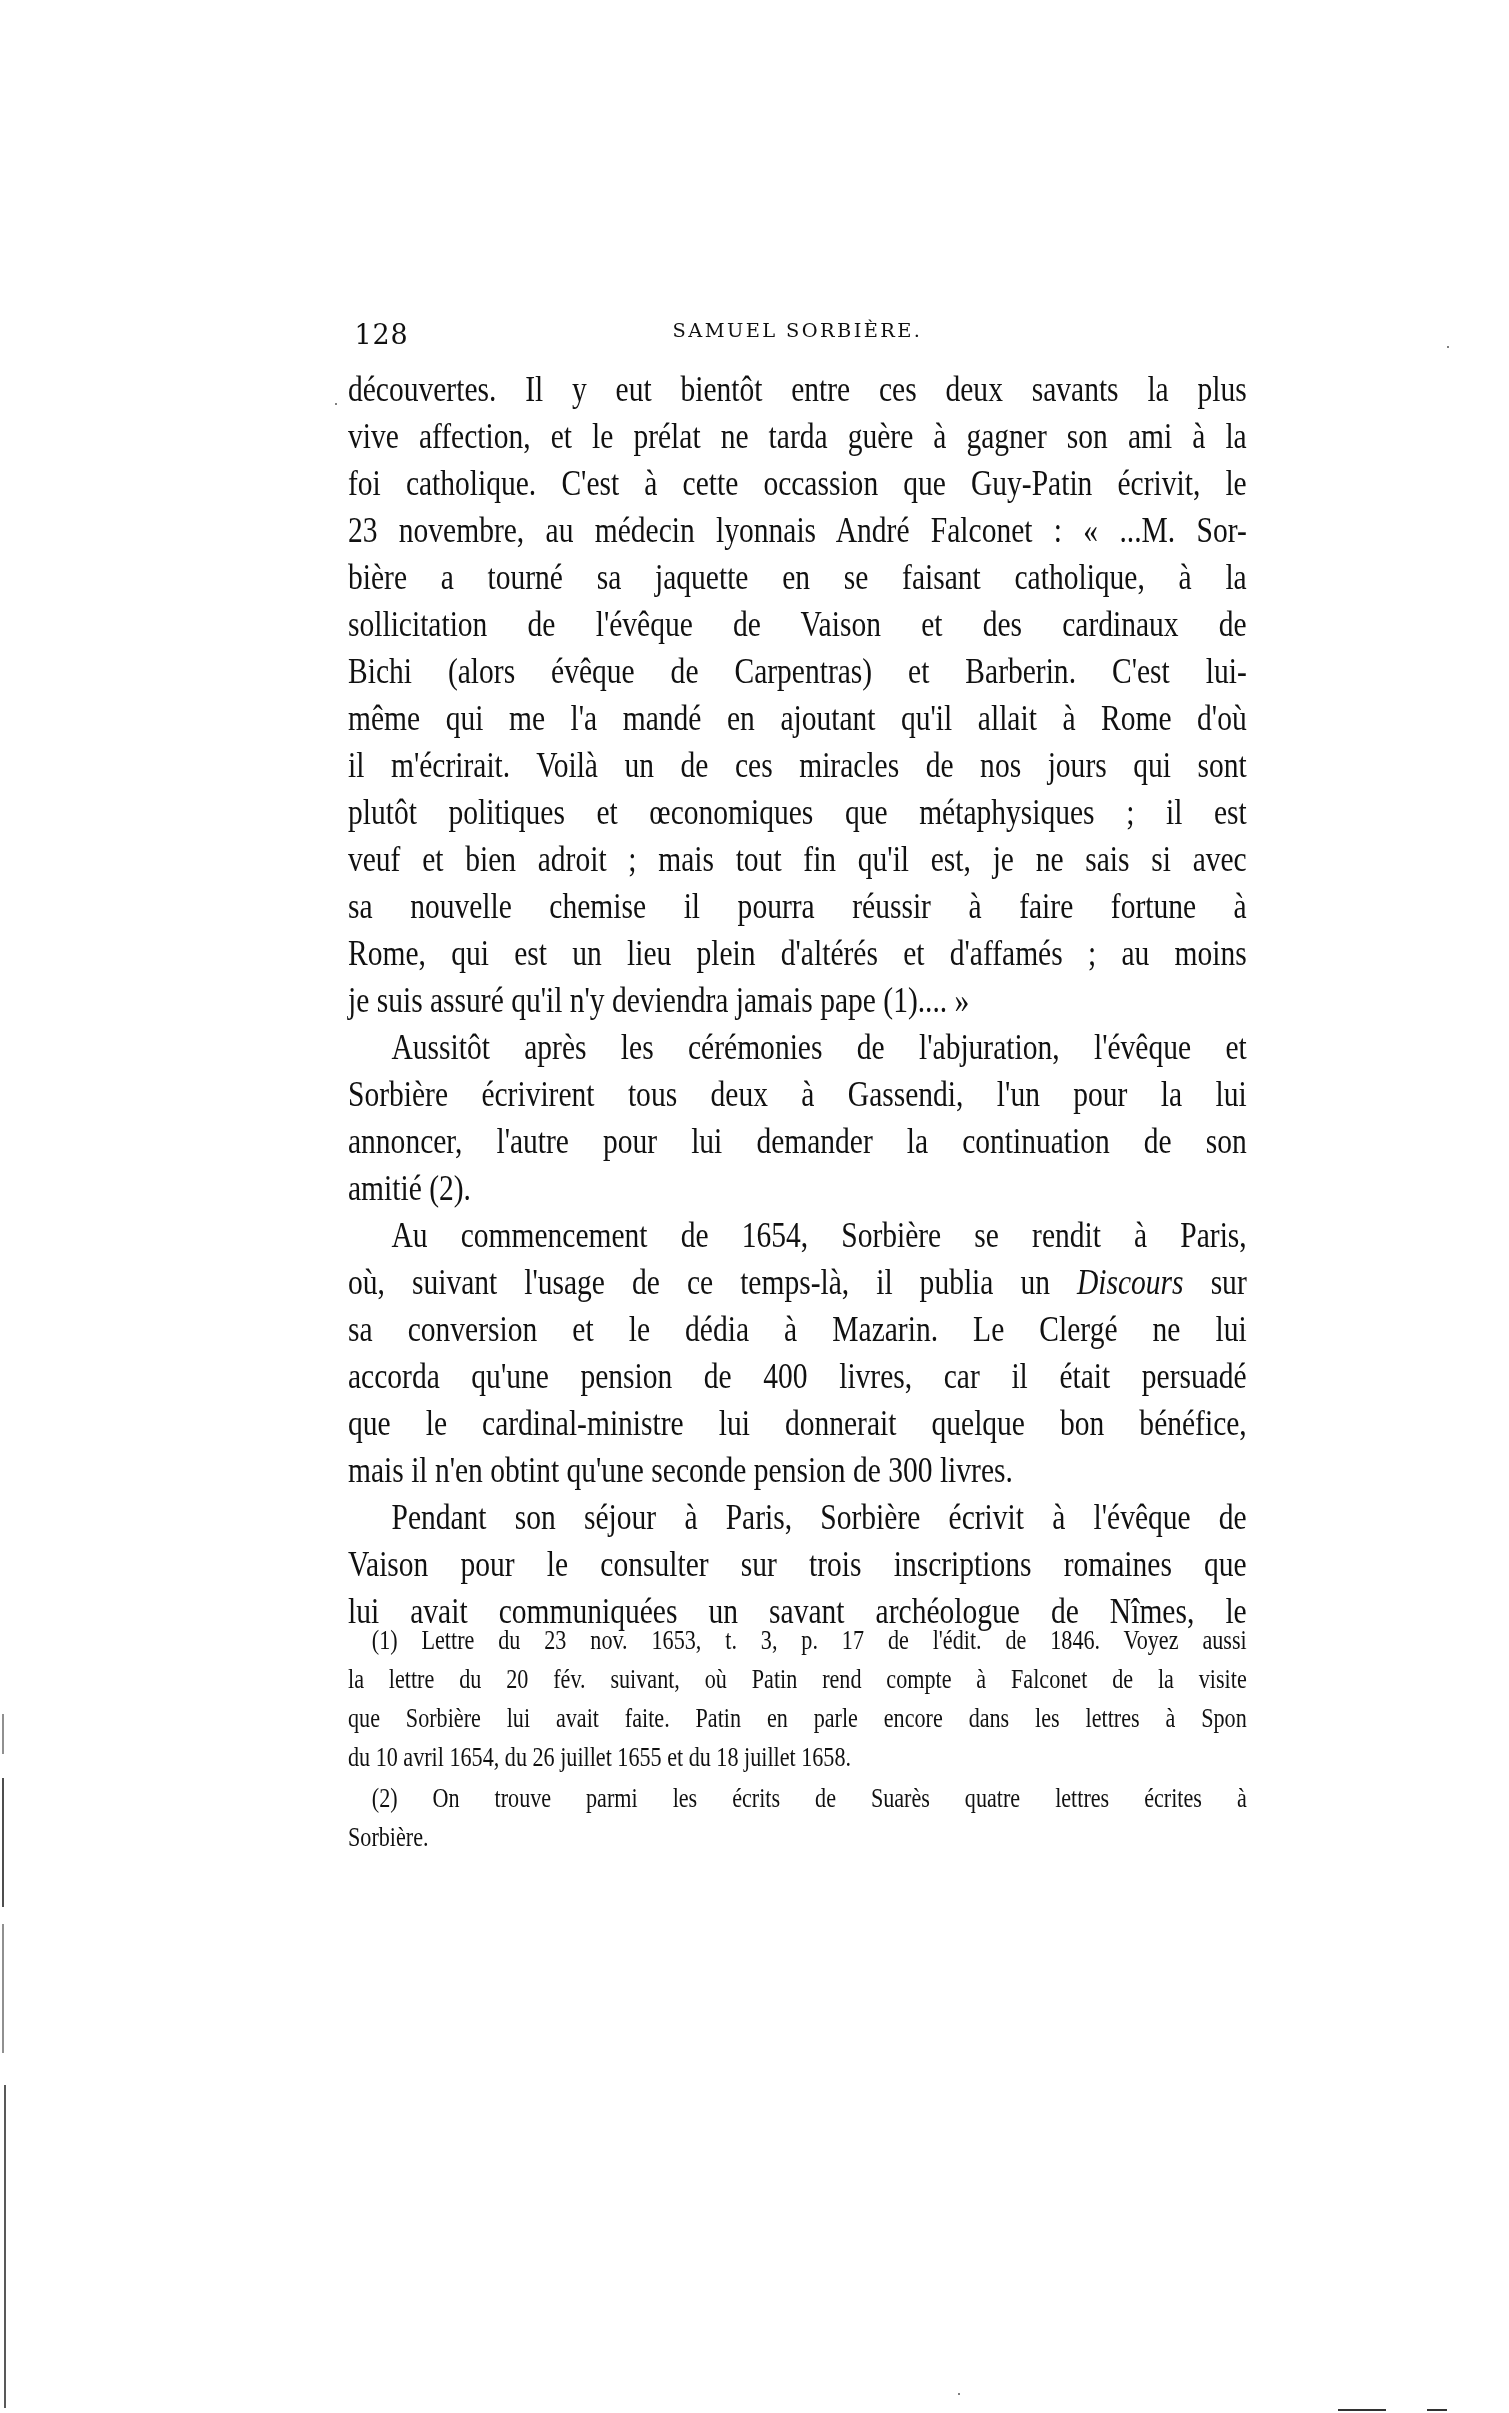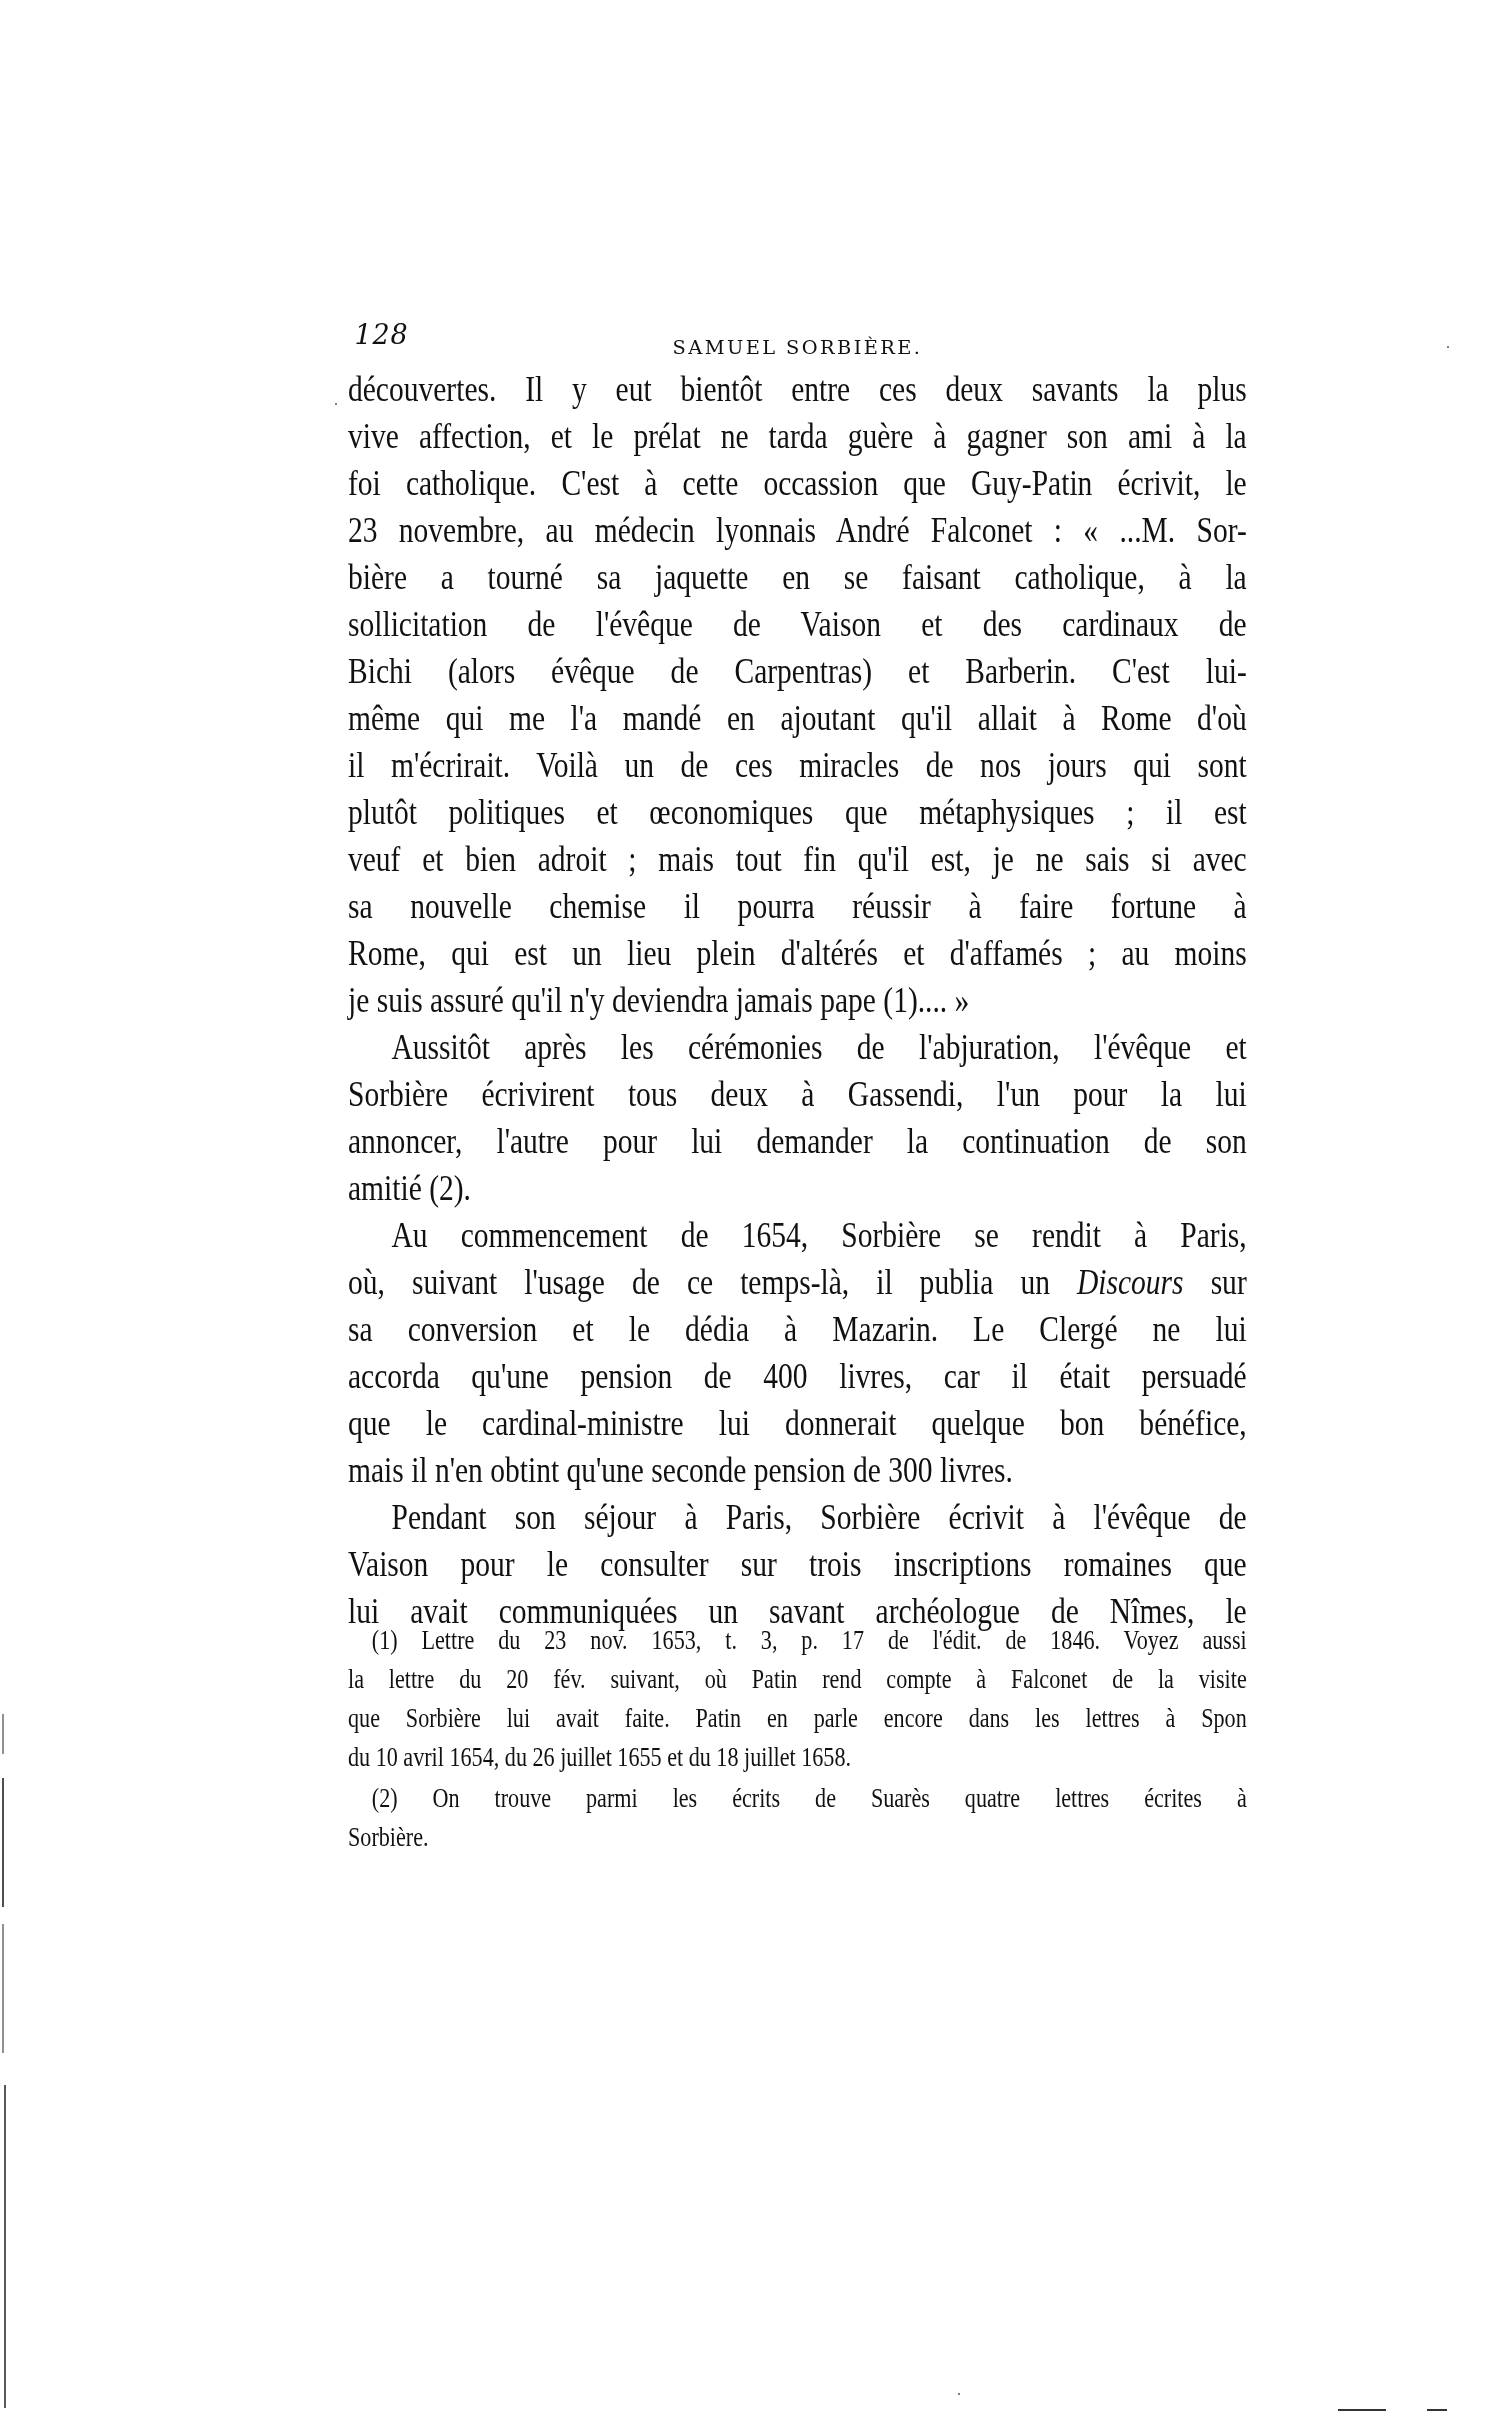--- a/index.html
+++ b/index.html
@@ -25,27 +25,26 @@
       position: relative;
       height: 40px;
       font-size: 24px;
     }
     .page-number {
       position: absolute;
       left: 6.5px;
       top: 0;
       font-size: 27px;
       letter-spacing: 0.8px;
-      font-style: italic;
     }
     .running-title {
       position: absolute;
       left: 0;
       right: 0;
-      top: 17px;
+      top: 0;
       text-align: center;
       font-size: 19.4px;
       letter-spacing: 2.4px;
     }
     .body-text {
       margin-top: 6.5px;
       font-family: "Liberation Serif", "DejaVu Serif", serif;
       font-size: 36px;
       line-height: 47px;
       transform: scaleX(0.82);

